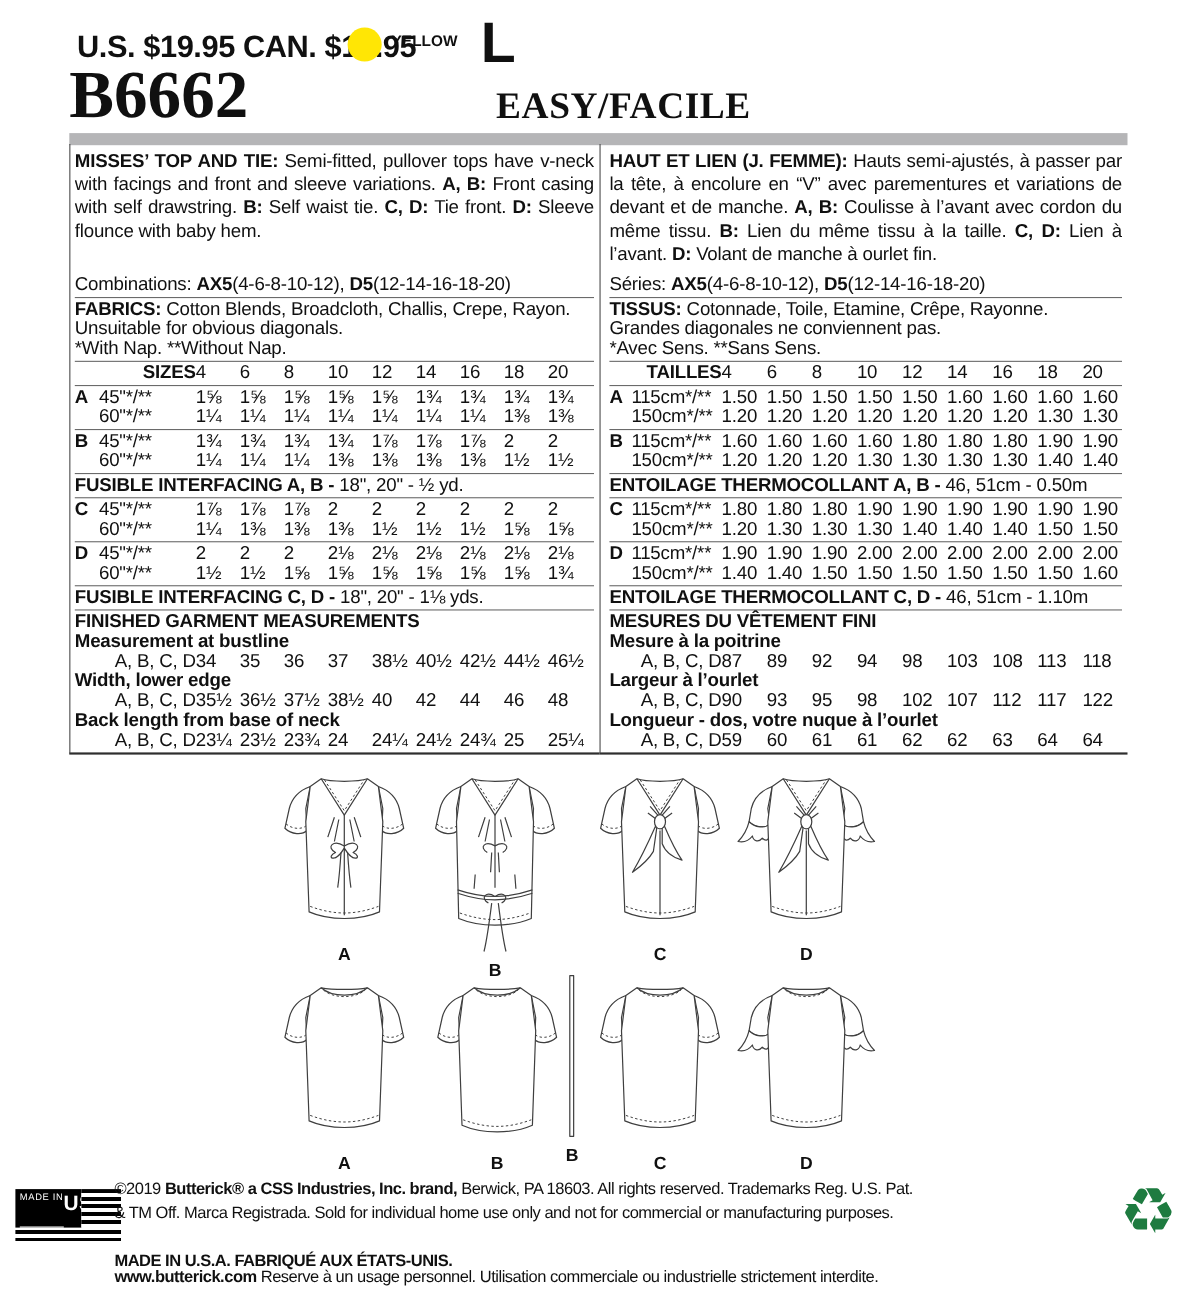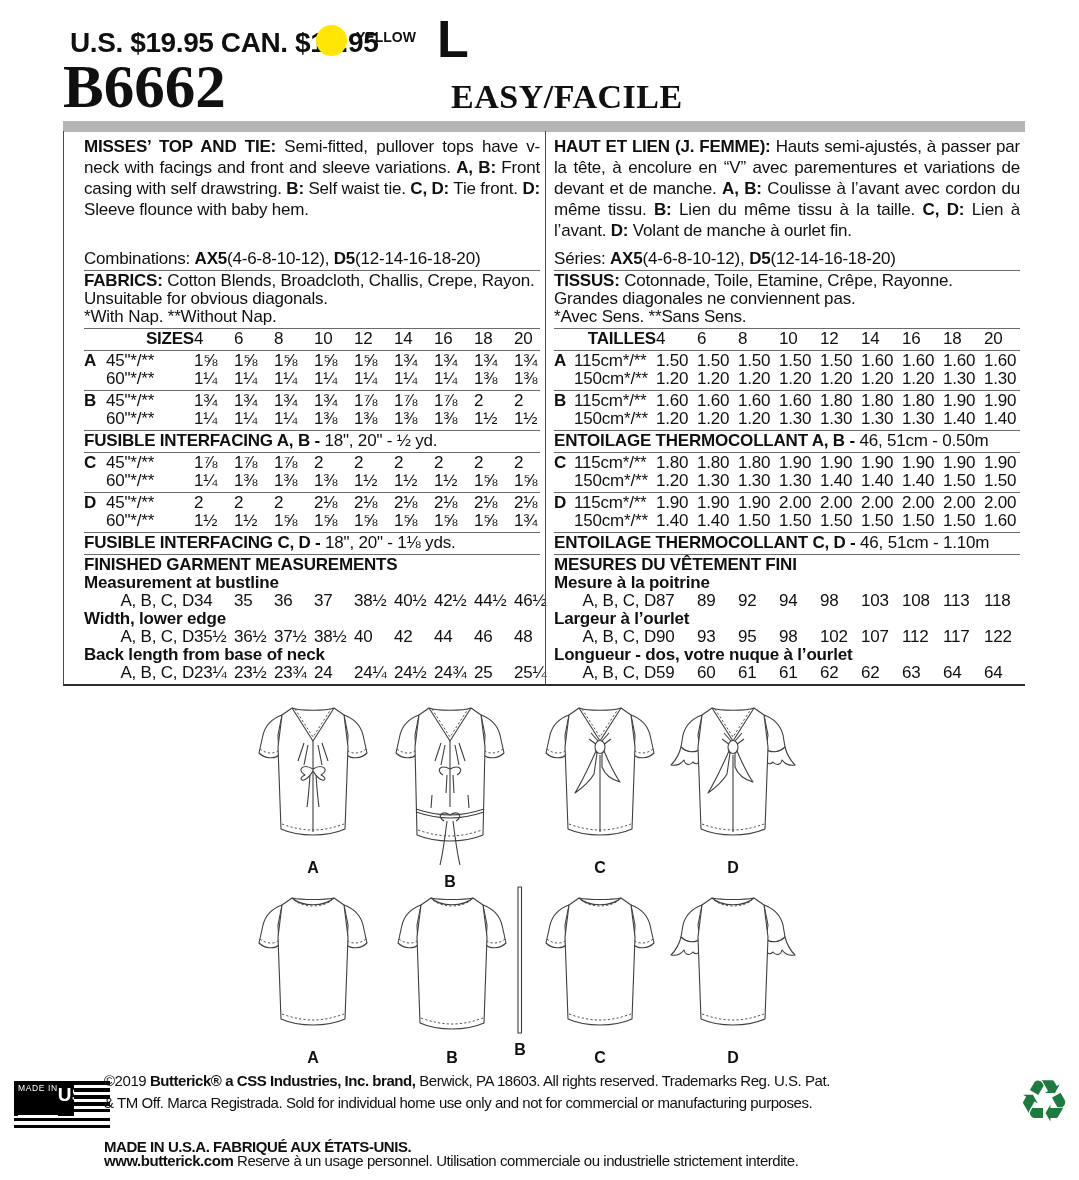--- a/index.html
+++ b/index.html
@@ -11,21 +11,21 @@
   .price{position:absolute;left:70px;top:27px;font-size:28px;font-weight:700;letter-spacing:-0.4px;white-space:nowrap;}
   .dot{position:absolute;left:316px;top:25px;width:31px;height:31px;border-radius:50%;}
   .colorname{position:absolute;left:356px;top:29px;font-size:14px;font-weight:700;}
   .sizeletter{position:absolute;left:437px;top:13px;font-size:52px;font-weight:700;line-height:1;}
   .pnum{position:absolute;left:63px;top:56px;font-family:"Liberation Serif",serif;font-weight:700;font-size:61px;line-height:1;letter-spacing:0;}
   .level{position:absolute;left:451px;top:80px;font-family:"Liberation Serif",serif;font-weight:700;font-size:34px;line-height:1;letter-spacing:0.5px;}
   .graybar{position:absolute;left:63px;top:121px;width:962px;height:11px;}
 
   
   .col{position:absolute;top:131px;height:555px;font-size:17px;letter-spacing:-0.2px;box-sizing:border-box;border-bottom:2px solid #2e2e2e;}
-  .col.en{left:63px;width:482px;border-left:1.5px solid #4a4a4a;padding:5px 5px 0 20px;}
+  .col.en{left:63px;width:482px;border-left:1.5px solid #4a4a4a;padding:5px 5px 0 4px;}
   .col.fr{left:545px;width:480px;border-left:1.5px solid #4a4a4a;padding:5px 5px 0 8px;}
   .desc{height:114px;line-height:21px;text-align:justify;overflow:hidden;margin:0;}
   .line{white-space:nowrap;height:18px;line-height:18px;overflow:visible;}
   .rule{border-top:1.2px solid #6a6a6a;margin:1.5px 0;height:0;}
   .trow{display:flex;white-space:nowrap;height:18px;line-height:18px;}
   .vw{width:22px;flex:none;font-weight:700;}
   .wl{width:88px;flex:none;}
   .rl{width:110px;flex:none;text-align:right;}
   .tv{width:40px;flex:none;}
   .fr .vw{width:20px;}

